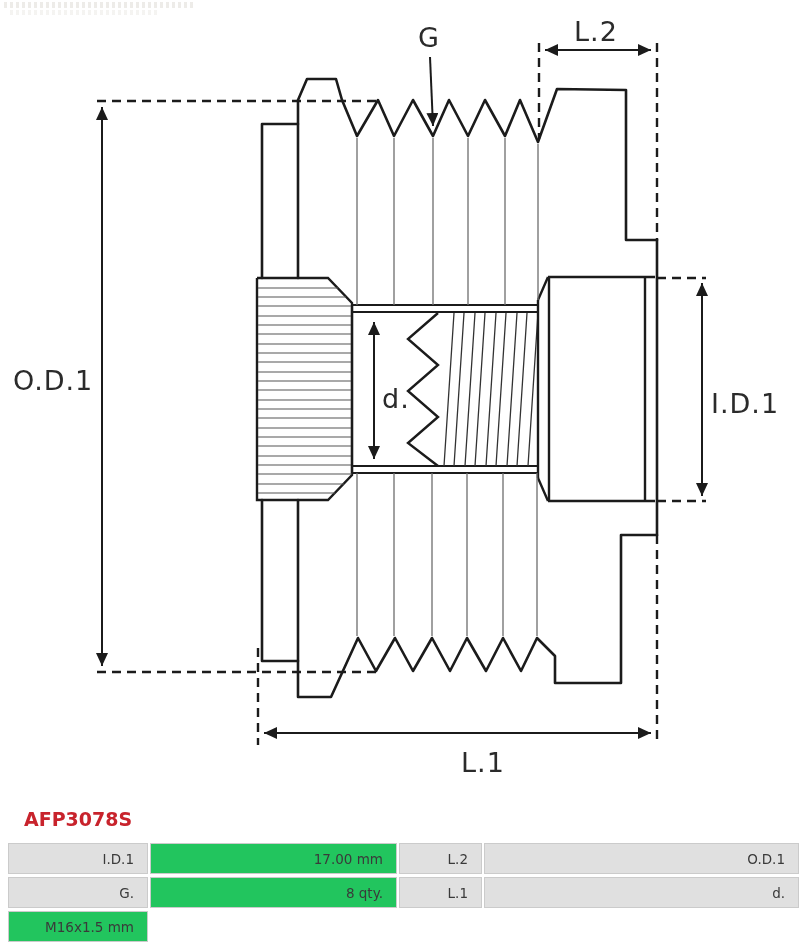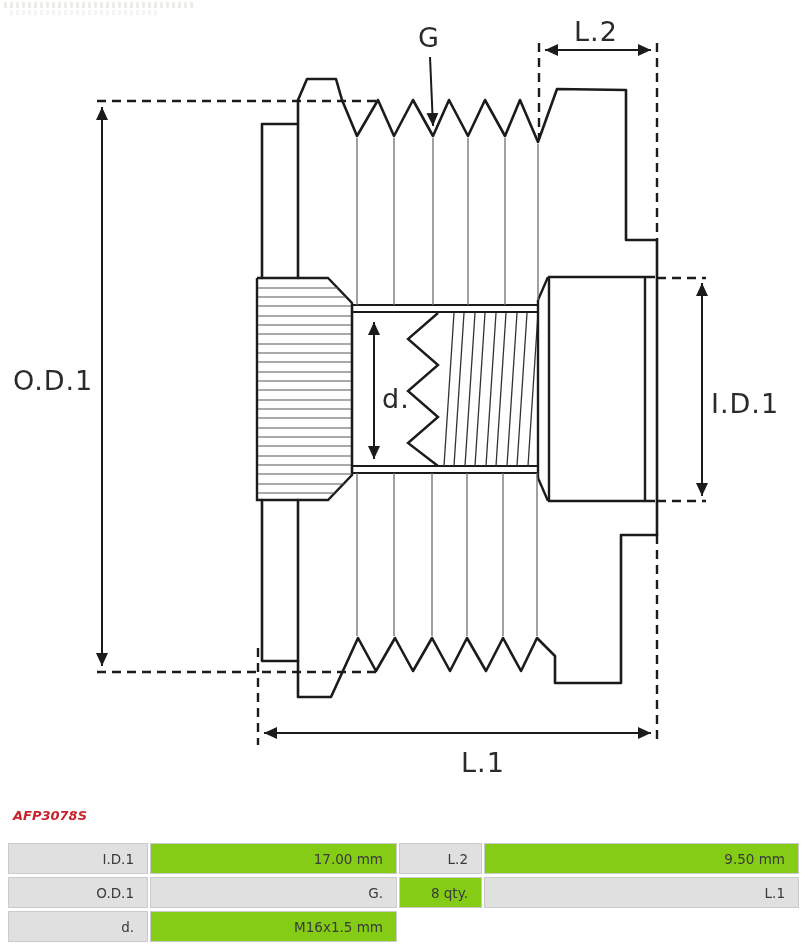--- a/index.html
+++ b/index.html
@@ -3,25 +3,25 @@
 <meta charset="utf-8">
 <style>
   html,body{margin:0;padding:0;background:#ffffff;font-family:"DejaVu Sans","Liberation Sans",sans-serif;}
   .page{position:relative;width:809px;height:946px;background:#fff;overflow:hidden;}
   .watermark{position:absolute;top:2px;left:4px;width:190px;height:6px;
     background:repeating-linear-gradient(90deg,#e9e7e3 0 3px,transparent 3px 6px);opacity:.8;}
   .watermark2{position:absolute;top:10px;left:10px;width:150px;height:5px;
     background:repeating-linear-gradient(90deg,#f2f1ee 0 3px,transparent 3px 6px);opacity:.8;}
   .drawing{position:absolute;top:0;left:0;}
   svg text{font-family:"DejaVu Sans","Liberation Sans",sans-serif;fill:#2b2b2b;letter-spacing:1px;}
-  .part-number{position:absolute;left:13px;top:808px;font-size:13px;font-weight:600;color:#C8232C;font-style:italic;}
+  .part-number{position:absolute;left:24px;top:808px;font-size:19px;font-weight:600;color:#C8232C;}
   .spec-table{position:absolute;left:8px;top:843px;width:793px;display:grid;
     grid-template-columns:140px 247px 83px 315px;gap:3px 2px;}
   .spec-table .cell{border:1px solid #cbcbcb;height:29px;display:flex;align-items:center;
-    justify-content:flex-end;padding-right:13px;font-size:13.5px;color:#3a3a3a;background:#84cc16;box-sizing:content-box;}
+    justify-content:flex-end;padding-right:13px;font-size:13.5px;color:#3a3a3a;background:#22c55e;box-sizing:content-box;}
   .spec-table .cell.label{background:#e0e0e0;}
 </style>
 </head>
 <body>
 
 <div class="page">
 
   <div class="watermark"></div>
   <div class="watermark2"></div>
 
@@ -101,21 +101,20 @@
       <text x="382" y="408">d.</text>
     </g>
   </svg>
 
   <div class="part-number">AFP3078S</div>
 
   <div class="spec-table">
     <div class="cell label">I.D.1</div>
     <div class="cell value">17.00 mm</div>
     <div class="cell label">L.2</div>
-    <div class="cell value">9.50 mm</div>
 
     <div class="cell label">O.D.1</div>
     <div class="cell label">G.</div>
     <div class="cell value">8 qty.</div>
 
     <div class="cell label">L.1</div>
     <div class="cell label">d.</div>
     <div class="cell value">M16x1.5 mm</div>
   </div>
 

